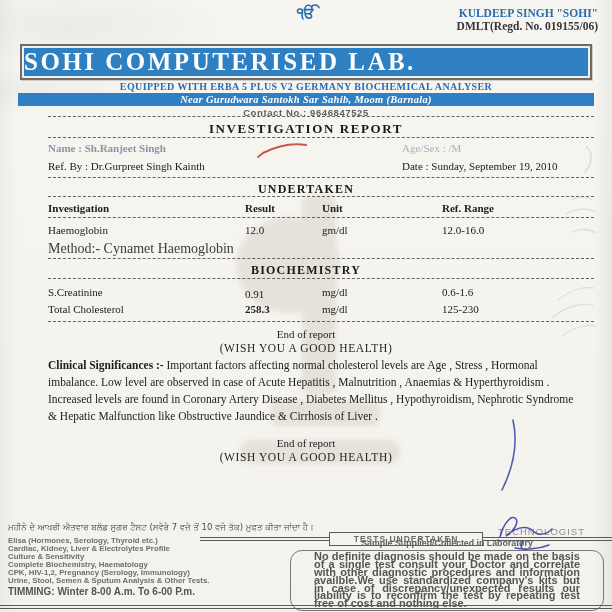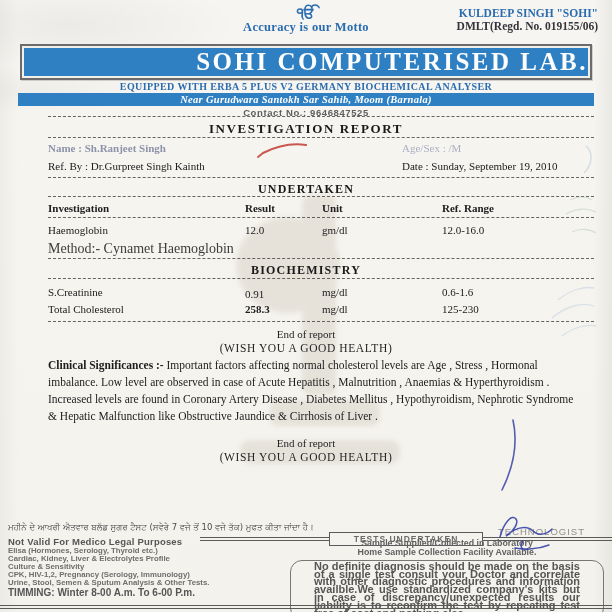--- a/index.html
+++ b/index.html
@@ -17,21 +17,21 @@
   .abs{ position:absolute; }
   .ctr{ left:0; right:0; text-align:center; }
   .dash{ position:absolute; left:48px; right:18px; height:0; border-top:1.4px dashed #4a4a4a; opacity:.85; }
   .dbl{ height:4px; border-top:1.3px solid #5a5a5a; border-bottom:1.3px solid #5a5a5a; }
   .ekonkar{ font-size:15px; color:#2a6cb0; font-weight:bold; line-height:14px; }
   .motto{ font-size:12.5px; font-weight:bold; color:#2a6cb0; letter-spacing:.3px; }
   .owner{ text-align:right; line-height:13px; }
   .owner-name{ font-size:11.5px; font-weight:bold; color:#2a6cb0; }
   .owner-reg{ font-size:11.5px; font-weight:bold; color:#35343a; }
   .banner-frame{ left:20px; right:20px; top:44px; border:2px solid #6b6b6b; background:#f2efe9; padding:2px; box-shadow:1px 1px 0 rgba(0,0,0,.15); }
-  .banner-fill{ background:#2e80c3; color:#fdfdfd; text-align:right; font-weight:bold; font-size:25px; letter-spacing:2.5px; line-height:28px; font-family:"Liberation Serif", serif; }
+  .banner-fill{ background:#2e80c3; color:#fdfdfd; text-align:left; font-weight:bold; font-size:25px; letter-spacing:2.5px; line-height:28px; font-family:"Liberation Serif", serif; }
   .equipped{ top:81px; font-size:10px; font-weight:bold; color:#2a6cb0; letter-spacing:.4px; }
   .addr-banner{ left:18px; right:18px; top:93px; background:#2e80c3; color:#ffffff; text-align:center; font-style:italic; font-weight:bold; font-size:10.5px; line-height:13px; letter-spacing:.3px; }
   .contact{ top:107px; font-size:9.5px; font-weight:bold; color:#5f5f5f; letter-spacing:.6px; font-family:"Liberation Sans", sans-serif; }
   .rpt-title{ top:121px; font-size:13px; font-weight:bold; letter-spacing:1.6px; color:#191919; }
   .cell{ position:absolute; font-size:11px; color:#202020; white-space:nowrap; }
   .cell.b{ font-weight:bold; }
   .faded{ color:#8d94a9; }
   .faded2{ color:#aab0c2; }
   .sect{ font-size:12px; font-weight:bold; letter-spacing:1.2px; color:#191919; }
   .method{ font-size:14px; color:#3c3c3c; }
@@ -67,21 +67,20 @@
       <ellipse cx="78" cy="80" rx="52" ry="48"></ellipse>
       <rect x="60" y="215" width="110" height="26" rx="8"></rect>
       <rect x="30" y="255" width="160" height="24" rx="10"></rect>
     </g>
   </svg>
 
   <div class="layer">
 
     <div class="abs ctr" style="top:6px;">
       <div class="ekonkar">ੴ</div>
-      <div class="motto">Accuracy is our Motto</div>
     </div>
     <div class="abs owner" style="top:7px; right:14px;">
       <div class="owner-name">KULDEEP SINGH "SOHI"</div>
       <div class="owner-reg">DMLT(Regd. No. 019155/06)</div>
     </div>
 
     <div class="abs banner-frame">
       <div class="banner-fill">SOHI COMPUTERISED LAB.</div>
     </div>
 
@@ -144,32 +143,31 @@
     <div class="abs punjabi">ਮਹੀਨੇ ਦੇ ਆਖਰੀ ਐਤਵਾਰ ਬਲੱਡ ਸੁਗਰ ਟੈਸਟ (ਸਵੇਰੇ 7 ਵਜੇ ਤੋਂ 10 ਵਜੇ ਤੱਕ) ਮੁਫਤ ਕੀਤਾ ਜਾਂਦਾ ਹੈ।</div>
     <div class="abs technologist">TECHNOLOGIST</div>
 
     <div class="abs tu-band">
       <div class="dbl grow"></div>
       <div class="tu-box">TESTS UNDERTAKEN</div>
       <div class="dbl grow"></div>
     </div>
 
     <div class="abs foot-left">
-      <div class="foot-title">Not Valid For Medico Legal Purposes</div>
       <div class="foot-item">Elisa (Hormones, Serology, Thyroid etc.)</div>
       <div class="foot-item">Cardiac, Kidney, Liver &amp; Electrolytes Profile</div>
       <div class="foot-item">Culture &amp; Sensitivity</div>
+      <div class="foot-item">Complete Biochemistry, Haematology</div>
       <div class="foot-item">CPK, HIV-1,2, Pregnancy (Serology, Immunology)</div>
       <div class="foot-item">Urine, Stool, Semen &amp; Sputum Analysis &amp; Other Tests.</div>
       <div class="foot-timing">TIMMING: Winter 8-00 A.m. To 6-00 P.m.</div>
     </div>
 
     <div class="abs foot-right">
       <div class="sample-line">Sample Supplied/Collected in Laboratory</div>
-      <div class="sample-line">Home Sample Collection Facility Available.</div>
       <div class="disc-box">No definite diagnosis should be made on the basis of a single test consult your Doctor and correlate with other diagnostic procedures and information availble.We use standardized company's kits but in case of discrepancy/unexpected results our liability is to reconfirm the test by repeating test free of cost and nothing else.</div>
       <div class="foot-timing">Summer 7-00 A.m. to 8-00 P.m.</div>
     </div>
 
     <div class="abs dbl bottom-dbl"></div>
   </div>
 
   <svg class="overlay" width="612" height="612" viewBox="0 0 612 612">
 
     <path d="M263,153 C277,146 293,143 306,145 M263,153 l-5,4" stroke="#c23b30" stroke-width="2" fill="none" stroke-linecap="round" opacity="0.85"></path>

